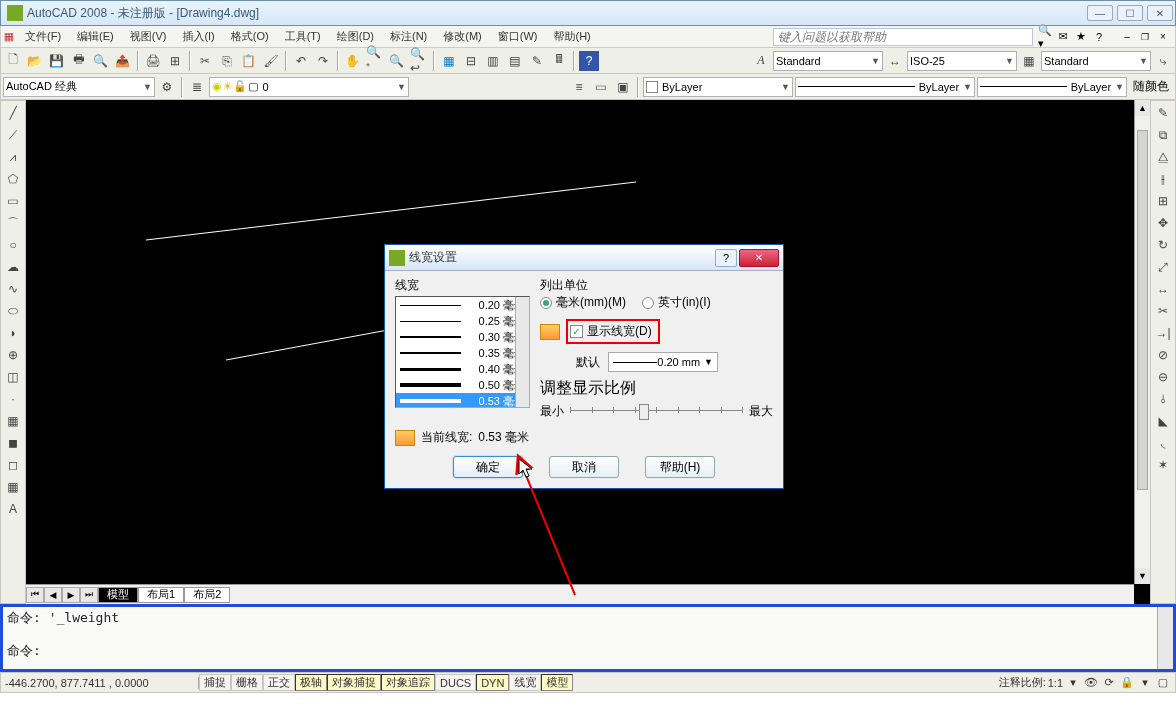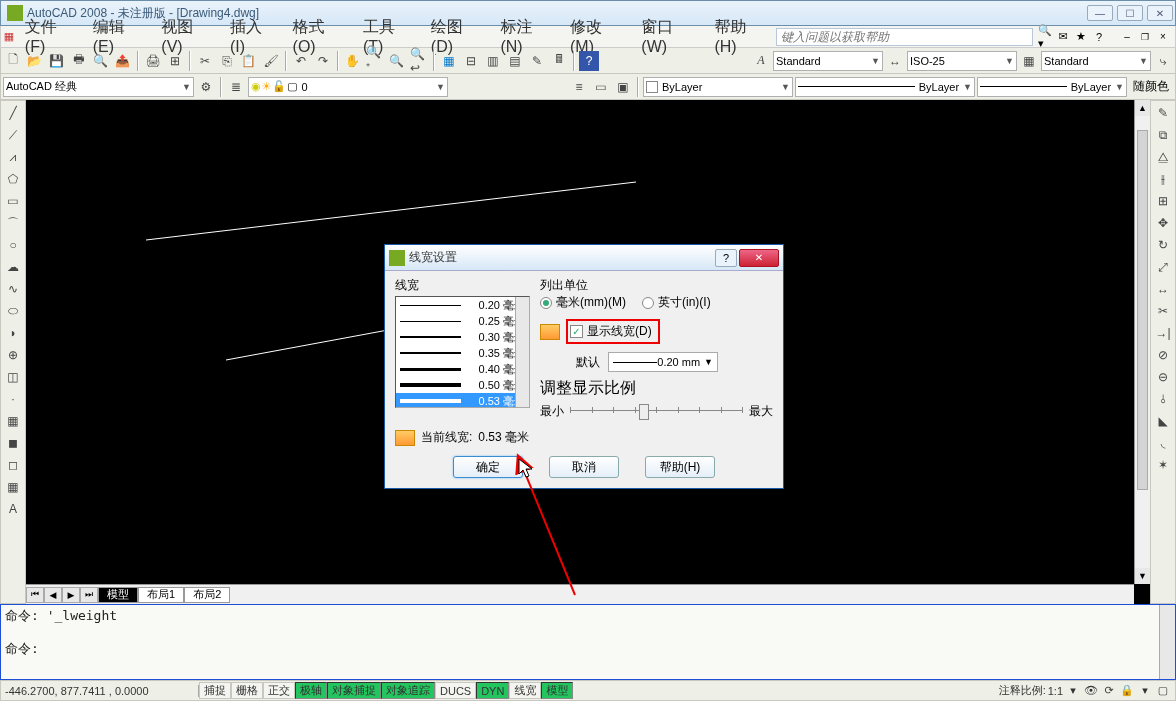--- a/index.html
+++ b/index.html
@@ -3,21 +3,21 @@
 <meta charset="utf-8">
 <style>
 * { box-sizing: border-box; margin: 0; padding: 0; font-family: "Microsoft YaHei", Tahoma, sans-serif; }
 body { width: 1176px; height: 721px; background: #fff; overflow: hidden; position: relative; font-size: 12px; }
 .titlebar { height: 26px; background: linear-gradient(#eaf3fb,#d6e7f7); border: 1px solid #6b8eab; display: flex; align-items: center; padding: 0 2px; color: #3a5a78; }
 .titlebar .app-icon { width: 16px; height: 16px; background: #7a2; margin: 0 4px; display: inline-block; }
 .titlebar .title { flex: 1; font-size: 12px; }
 .winbtns { display: flex; gap: 4px; }
 .winbtn { width: 26px; height: 16px; border: 1px solid #9ab; background: #eaf3fb; display: flex; align-items: center; justify-content: center; font-size: 10px; color: #557; border-radius: 2px; }
 .menubar { height: 22px; background: #f4f5f0; border: 1px solid #ccc; border-top: none; display: flex; align-items: center; }
-.menubar .menu { padding: 0 8px; font-size: 16px; color: #333; cursor: default; }
+.menubar .menu { padding: 0 8px; font-size: 11px; color: #333; cursor: default; }
 .menubar .help-input { margin-left: auto; width: 260px; height: 18px; border: 1px solid #b8c8d8; font-style: italic; color: #888; padding: 0 4px; font-size: 12px; }
 .menubar .right-icons { display: flex; gap: 2px; padding: 0 4px; }
 .ico { width: 16px; height: 16px; display: inline-flex; align-items: center; justify-content: center; font-size: 11px; border: 1px solid transparent; }
 .tbrow { height: 26px; background: #eef0e8; border: 1px solid #c8c8c0; border-top: none; display: flex; align-items: center; padding: 0 2px; gap: 2px; }
 .tbicon { width: 20px; height: 20px; display: inline-flex; align-items: center; justify-content: center; font-size: 12px; border: 1px solid transparent; color: #444; }
 .sep { width: 2px; height: 20px; border-left: 1px solid #aaa; border-right: 1px solid #fff; margin: 0 2px; }
 .combo { height: 20px; border: 1px solid #b0b0b0; background: #fff; display: flex; align-items: center; padding: 0 2px; font-size: 11px; gap: 4px; }
 .combo .dd { margin-left: auto; font-size: 9px; color: #555; }
 .main { position: relative; height: 504px; display: flex; }
 .vtoolbar { width: 26px; background: #eef0e8; border: 1px solid #c8c8c0; display: flex; flex-direction: column; align-items: center; padding: 2px 0; gap: 2px; }
@@ -27,27 +27,27 @@
 .scroll-v { position: absolute; right: 0; top: 0; bottom: 20px; width: 16px; background: #f0f0f0; border-left: 1px solid #999; }
 .scroll-v .thumb { position: absolute; left: 2px; right: 2px; top: 30px; height: 360px; background: #d4d4d4; border: 1px solid #aaa; }
 .scroll-v .arrow { position: absolute; left: 0; right: 0; height: 16px; display: flex; align-items: center; justify-content: center; font-size: 9px; background: #e8e8e8; }
 .scroll-h-area { position: absolute; left: 0; right: 16px; bottom: 0; height: 20px; background: #f0f0f0; border-top: 1px solid #999; display: flex; align-items: center; }
 .tabstrip { display: flex; align-items: center; height: 18px; }
 .tabbtn { width: 18px; height: 16px; border: 1px solid #aaa; background: #e8e8e8; display: flex; align-items: center; justify-content: center; font-size: 9px; }
 .modtab { padding: 0 8px; height: 16px; border: 1px solid #999; background: #fff; font-size: 11px; display: flex; align-items: center; }
 .modtab.active { background: #000; color: #fff; }
 .scroll-h { flex: 1; height: 16px; background: #f0f0f0; position: relative; }
 .right-tool { width: 26px; background: #eef0e8; border: 1px solid #c8c8c0; display: flex; flex-direction: column; align-items: center; padding: 2px 0; gap: 2px; }
-.cmdline { height: 76px; border: 1px solid #1d4ed8; background: #f9f9f6; display: flex; }
+.cmdline { height: 68px; border: 3px solid #1d4ed8; background: #f9f9f6; display: flex; }
 .cmdtext { flex: 1; padding: 2px 4px; font-family: "SimSun", monospace; font-size: 13px; color: #222; white-space: pre; overflow: hidden; }
 .cmdscroll { width: 16px; background: #e8e8e8; border-left: 1px solid #aaa; }
 .statusbar { height: 21px; background: #eef0e8; border: 1px solid #c8c8c0; display: flex; align-items: center; font-size: 11px; color: #333; justify-content: center; }
 .statusbar .coords { width: 198px; padding: 0 4px; border-right: 1px solid #aaa; }
 .status-btn { padding: 0 4px; height: 17px; border: 1px solid #c8c8c0; background: #f4f5f0; font-size: 11px; display: flex; align-items: center; }
-.status-btn.active { border: 1px inset #888; background: #22c55e; }
+.status-btn.active { border: 1px inset #888; background: #fef9c3; }
 .statusbar .right { margin-left: auto; display: flex; align-items: center; gap: 2px; padding: 0 4px; }
 
 
 .dialog { position: absolute; left: 384px; top: 244px; width: 400px; background: #f0f0f0; border: 1px solid #1858a8; box-shadow: 0 0 2px rgba(0,0,0,.3); }
 .dlg-title { height: 26px; background: linear-gradient(#fff,#d6e7f7); display: flex; align-items: center; padding: 0 4px; border-bottom: 1px solid #aac; }
 .dlg-title .dicon { width: 16px; height: 16px; background: #7a2; margin-right: 4px; }
 .dlg-title .dtext { font-size: 12px; color: #333; }
 .dlg-title .dbtns { margin-left: auto; display: flex; gap: 2px; }
 .dhelp { width: 22px; height: 18px; border: 1px solid #9ab; background: #eaf3fb; display: flex; align-items: center; justify-content: center; font-size: 11px; border-radius: 2px; }
 .dclose { width: 40px; height: 18px; background: linear-gradient(#e68,#c23); color: #fff; display: flex; align-items: center; justify-content: center; font-size: 10px; border-radius: 2px; border: 1px solid #a12; }
@@ -171,21 +171,21 @@
     </div>
   <span class="tbicon">▦</span>
   <div class="combo" style="width:110px">
       <span>Standard</span>
       <span class="dd">▼</span>
     </div>
   <span class="tbicon">⤷</span>
 </div>
 
 <div class="tbrow">
-  <div class="combo" style="width:191px">
+  <div class="combo" style="width:152px">
       <span>AutoCAD 经典</span>
       <span class="dd">▼</span>
     </div>
   <span class="tbicon">⚙</span>
   <span class="sep"></span>
   <span class="tbicon">≣</span>
   <div class="combo" style="width:200px">
     <span class="layer-icons">
       <span style="color:#cc0">◉</span>
       <span style="color:#fa0">☀</span>

